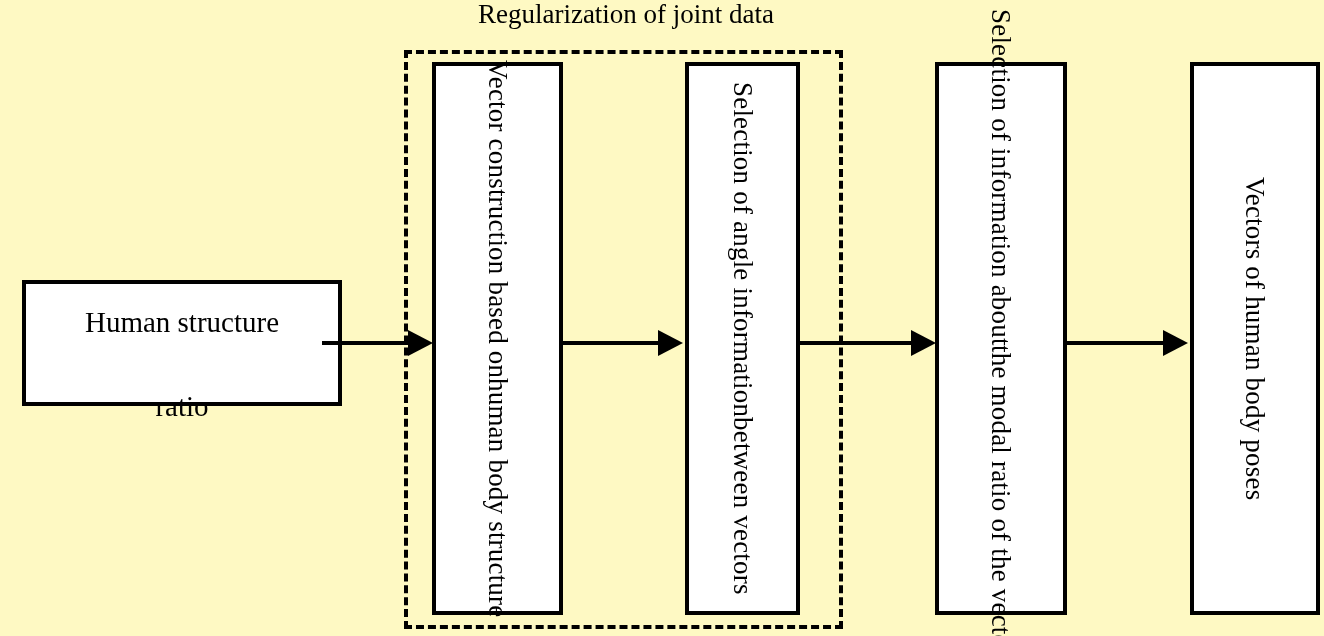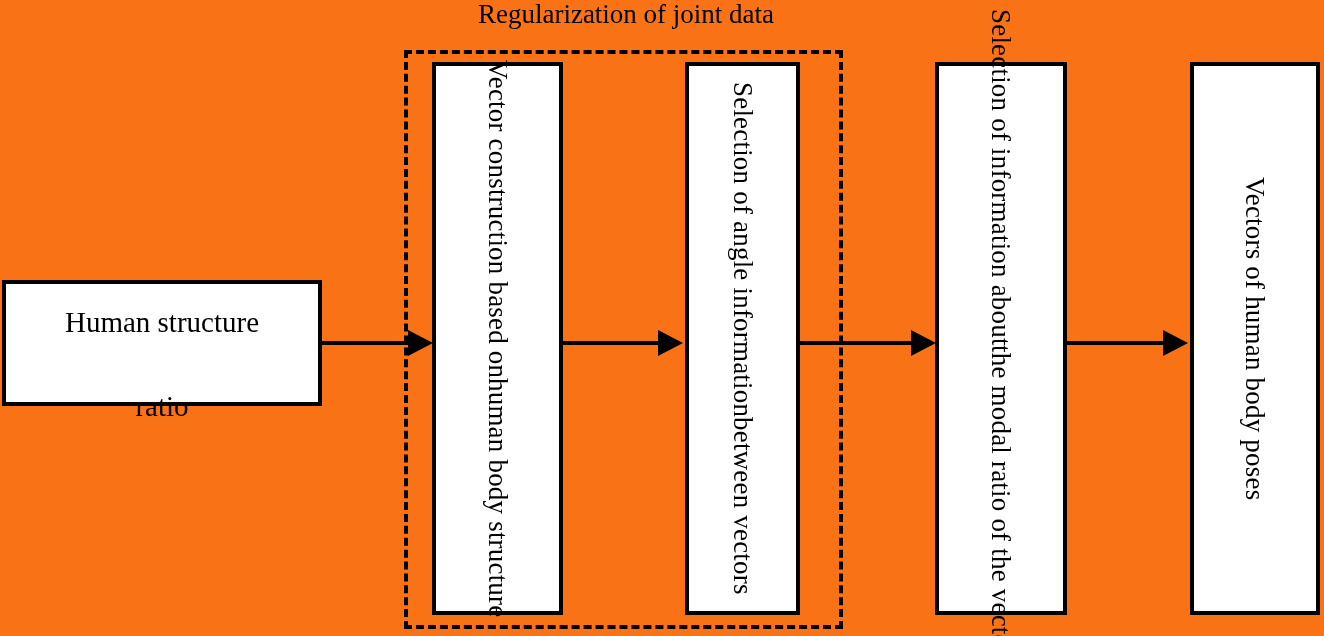--- a/index.html
+++ b/index.html
@@ -4,21 +4,21 @@
 <style>
   html, body {
     margin: 0;
     padding: 0;
     background: #ffffff;
   }
   #canvas {
     position: relative;
     width: 1324px;
     height: 636px;
-    background: #f97316;
+    background: #fef9c3;
     overflow: hidden;
     font-family: "Liberation Serif", "DejaVu Serif", serif;
     color: #000000;
   }
 
   
   .group-title {
     position: absolute;
     left: 398px;
     top: -2px;
@@ -48,20 +48,21 @@
     border: 4px solid #000000;
     box-sizing: border-box;
     background: #ffffff;
   }
 
   
   .box-h {
     display: flex;
     align-items: center;
     justify-content: center;
+    margin-left: 20px;
   }
   .box-h .label {
     text-align: center;
     font-size: 29px;
     line-height: 42px;
     padding: 0 10px;
     white-space: pre-line;
   }
 
   

